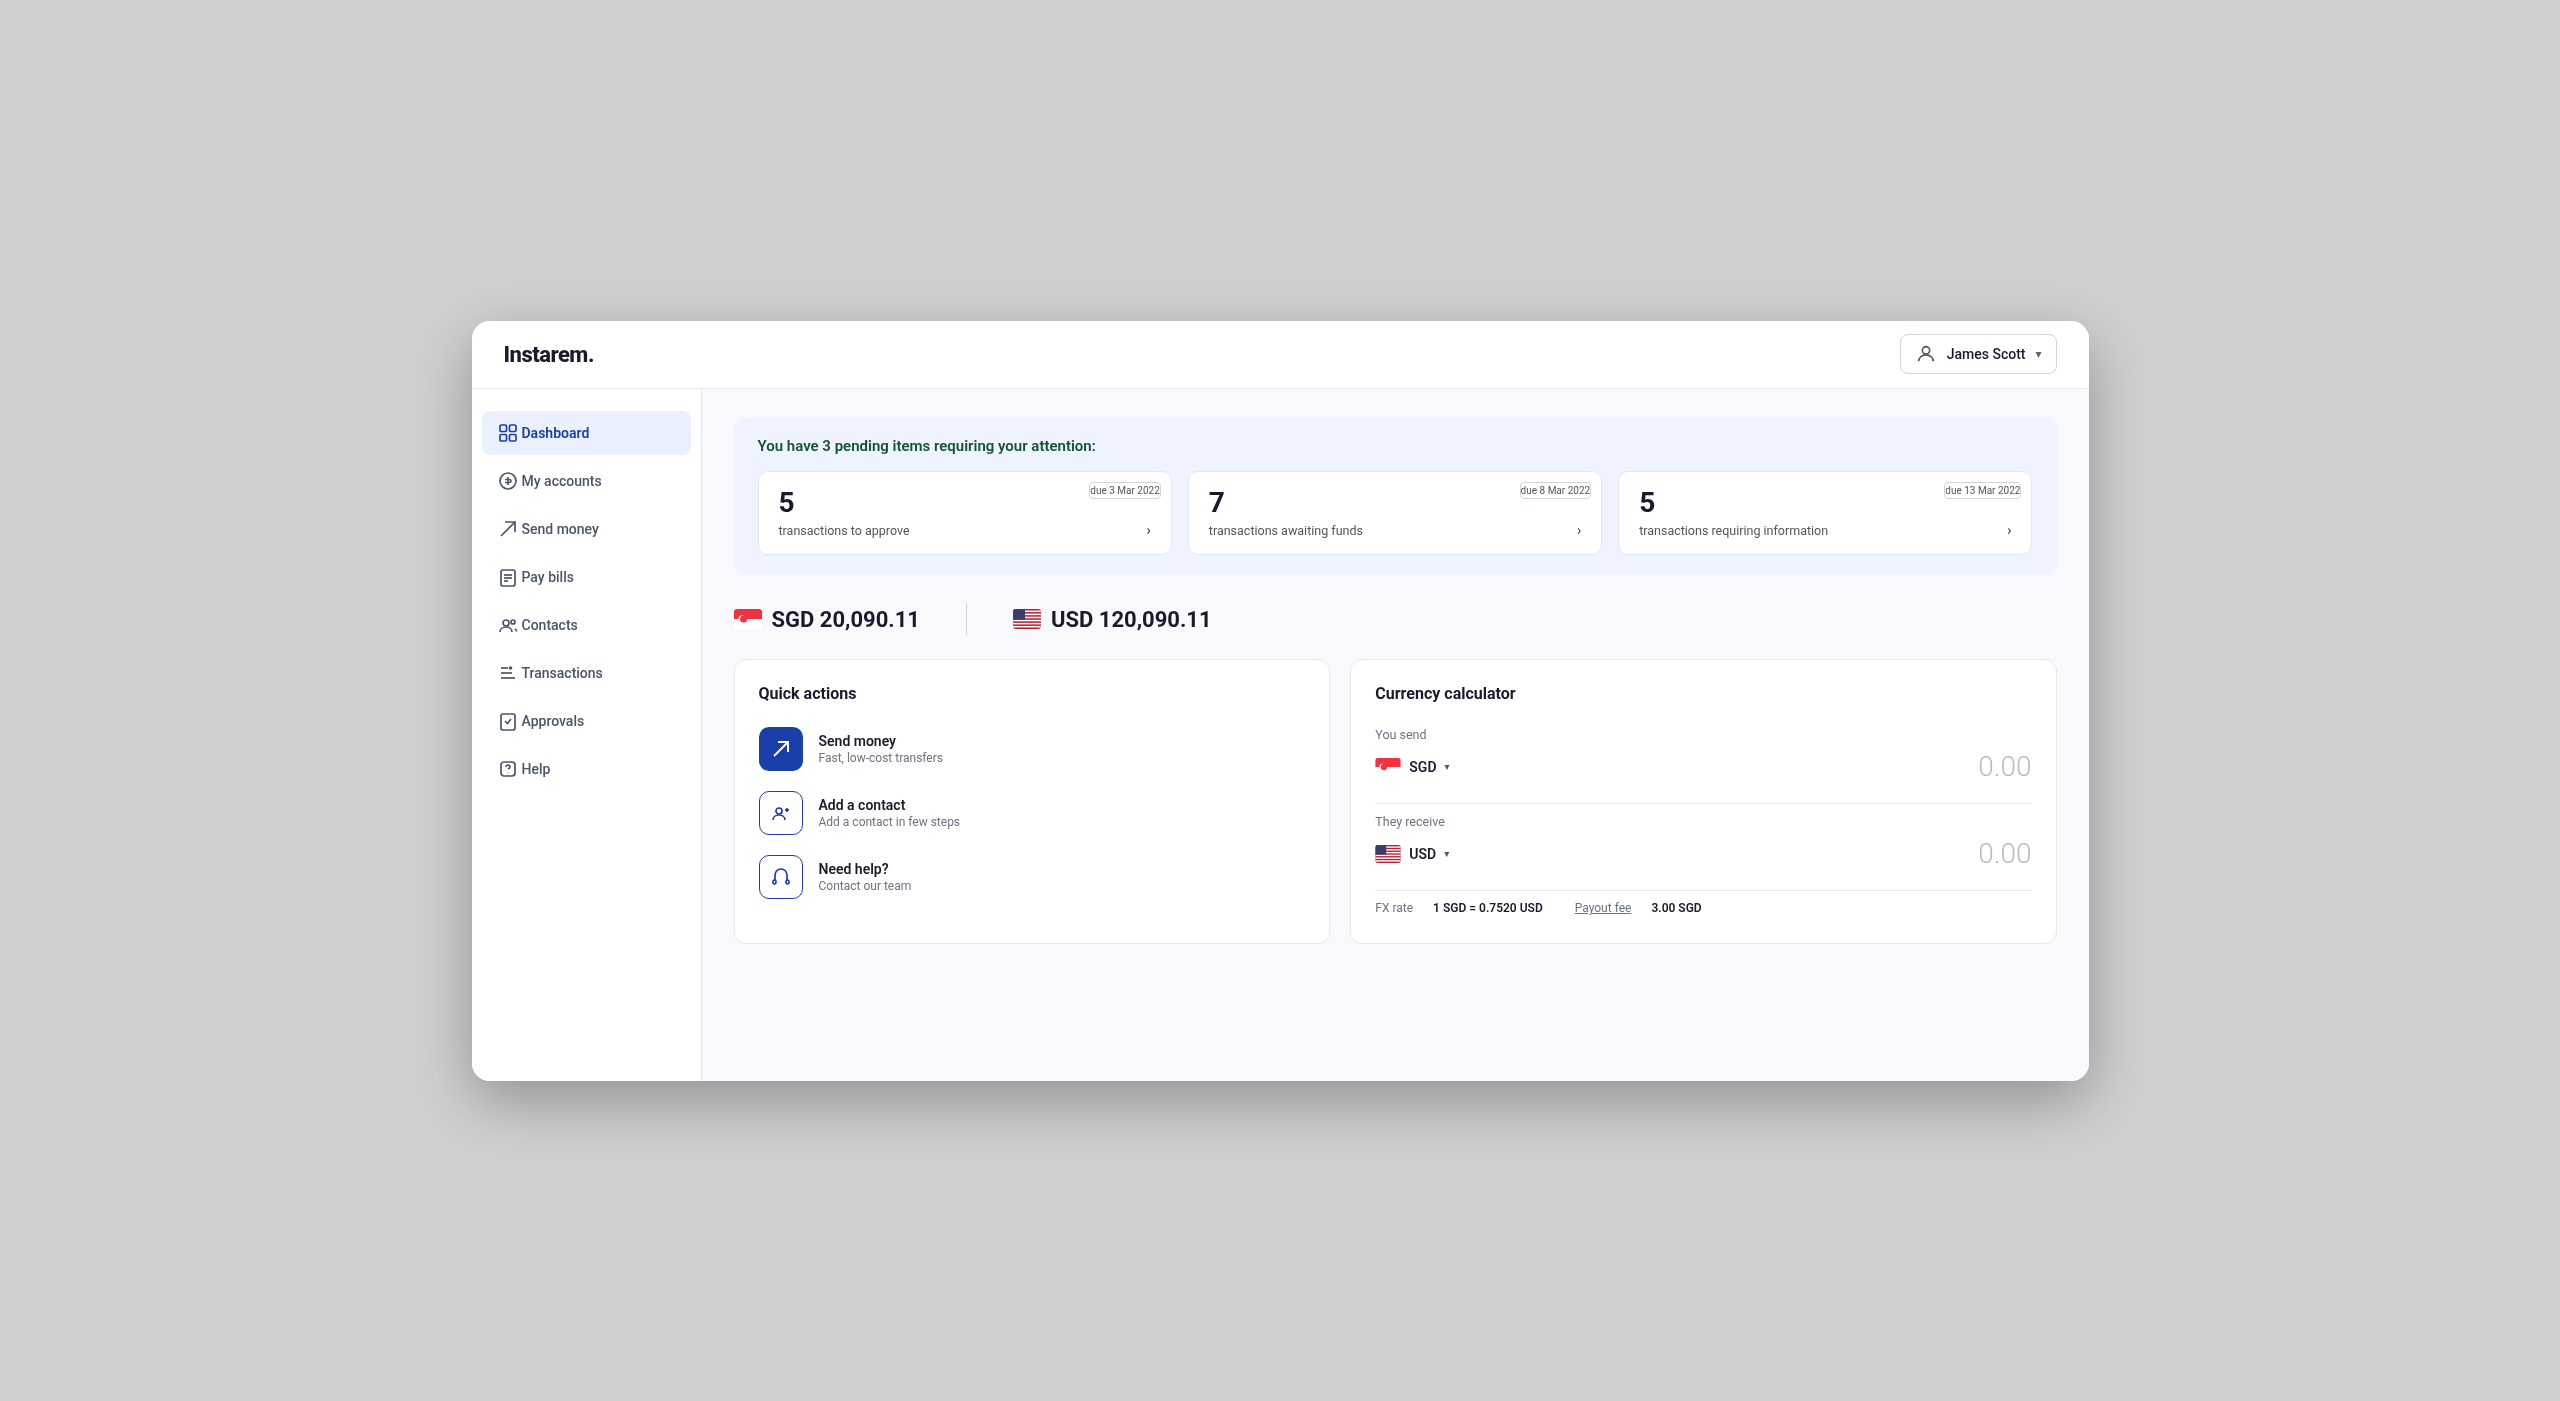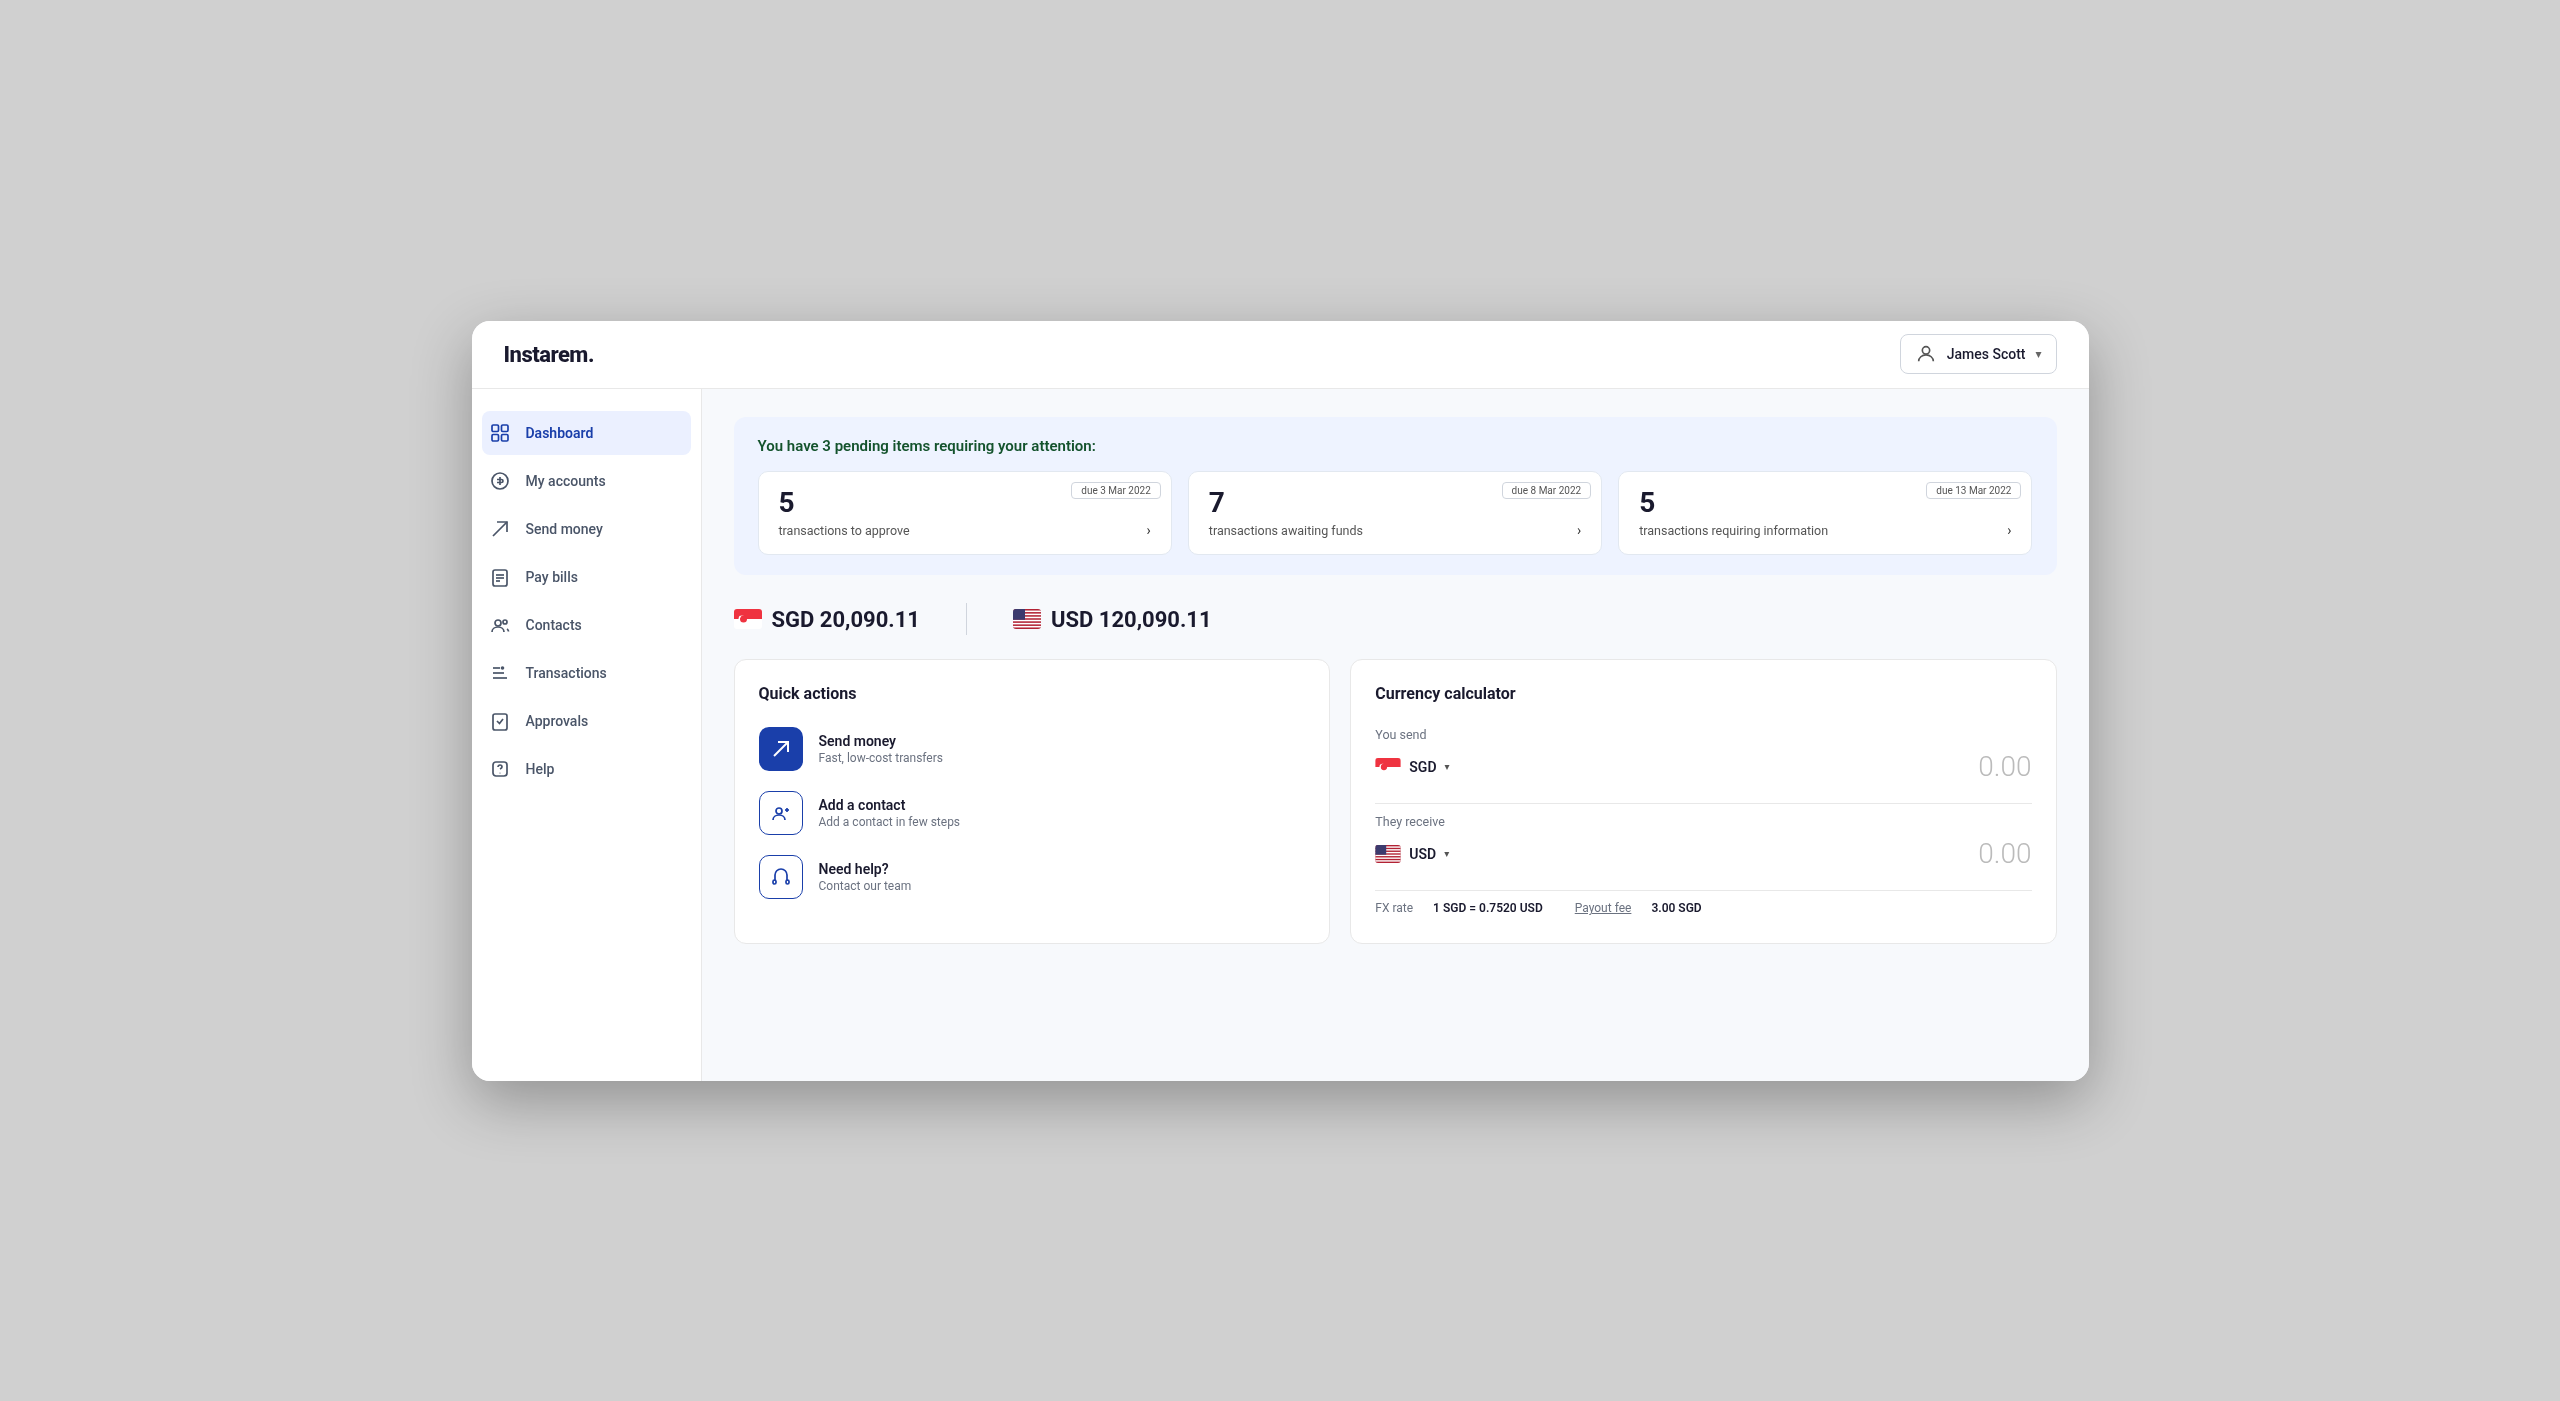--- a/index.html
+++ b/index.html
@@ -74,22 +74,22 @@
       background: #ffffff;
       padding: 20px 0;
       border-right: 1px solid #e8e8e8;
       flex-shrink: 0;
       display: flex;
       flex-direction: column;
     }
     .nav-item {
       display: flex;
       align-items: center;
-      gap: 16px;
-      padding: 12px 8px;
+      gap: 4px;
+      padding: 12px 16px;
       cursor: pointer;
       border-radius: 8px;
       margin: 2px 10px;
       font-size: 14px;
       color: #4a5568;
       font-weight: 500;
       transition: background 0.15s;
     }
     .nav-item.active {
       background: #ebf0ff;
@@ -140,21 +140,21 @@
     }
     .due-badge {
       position: absolute;
       top: 10px;
       right: 10px;
       background: #fff;
       border: 1px solid #d0d5dd;
       border-radius: 4px;
       font-size: 10px;
       color: #555;
-      padding: 2px 9px;
+      padding: 2px 0;
     }
     .pending-count {
       font-size: 28px;
       font-weight: 700;
       color: #1a1a2e;
       line-height: 1.1;
       margin-bottom: 4px;
     }
     .pending-desc {
       font-size: 12.5px;

